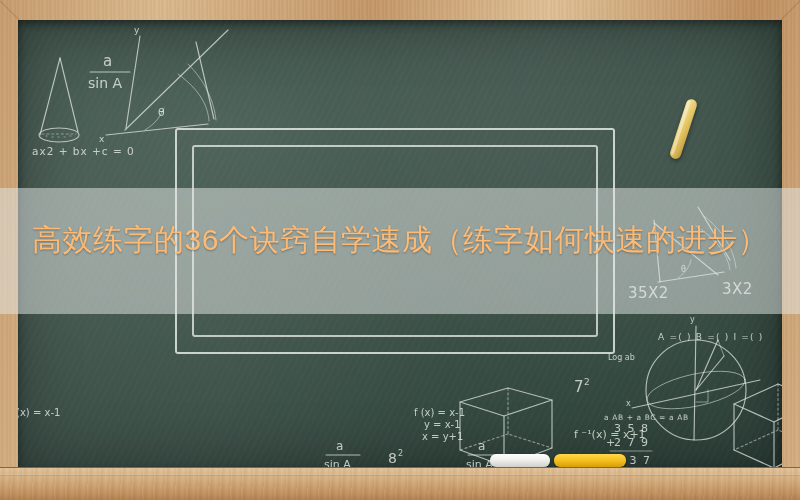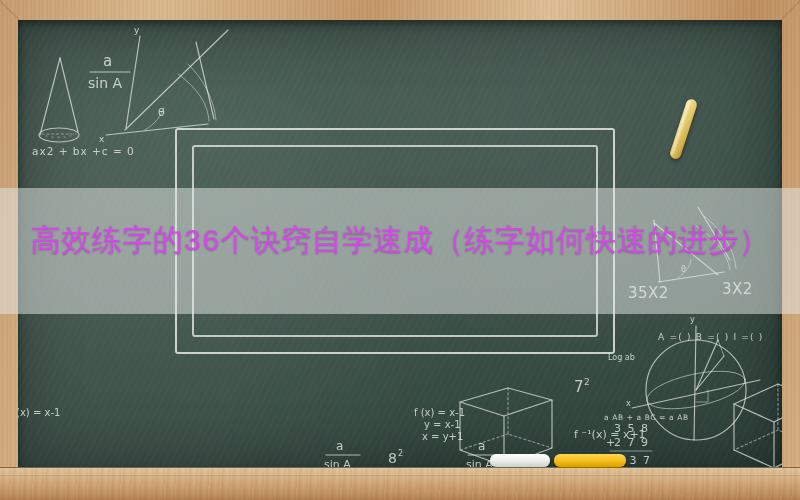--- a/index.html
+++ b/index.html
@@ -84,24 +84,24 @@
 
   
   .banner{
     position:absolute;left:0;right:0;top:188px;height:126px;
     background:rgba(226,231,228,.52);
     pointer-events:none;
   }
   .title{
     position:absolute;left:0;right:0;top:188px;height:104px;
     display:flex;align-items:center;justify-content:center;
-    color:#d946ef;
+    color:#fdba74;
     font-size:30px;letter-spacing:.5px;white-space:nowrap;
     text-shadow:0 1px 2px rgba(0,0,0,.30);
-    font-family:Liberation Mono, monospace;
+    font-family:Liberation Sans, sans-serif;
   }
 </style>
 </head>
 <body>
 
 <div class="stage">
 
   <div class="frame">
     <div class="miter tl"></div>
     <div class="miter tr"></div>

